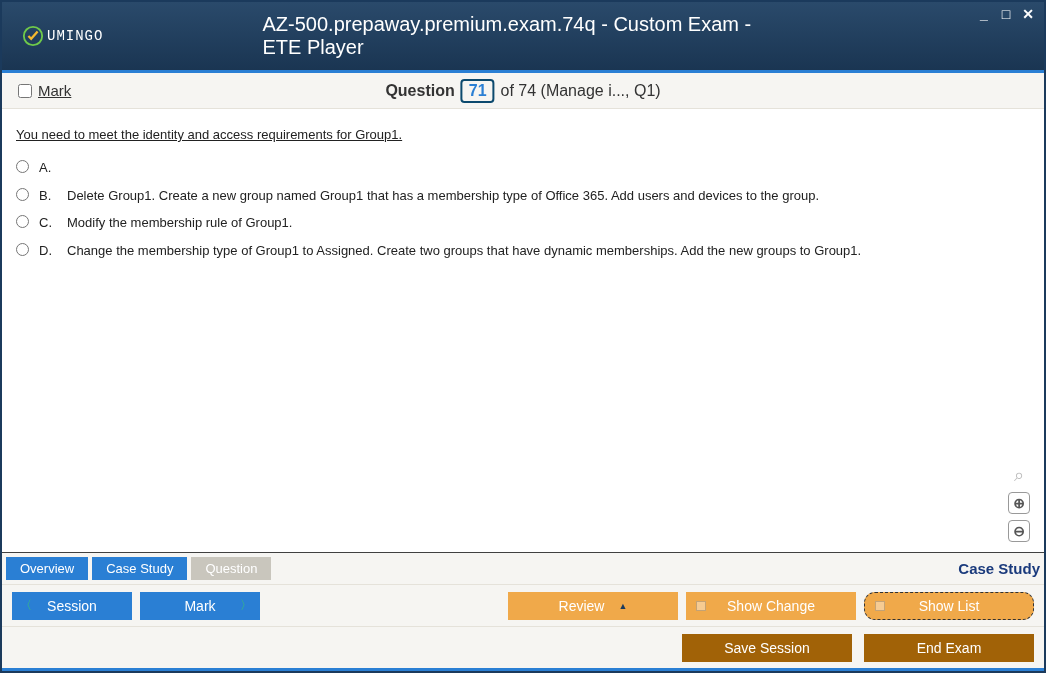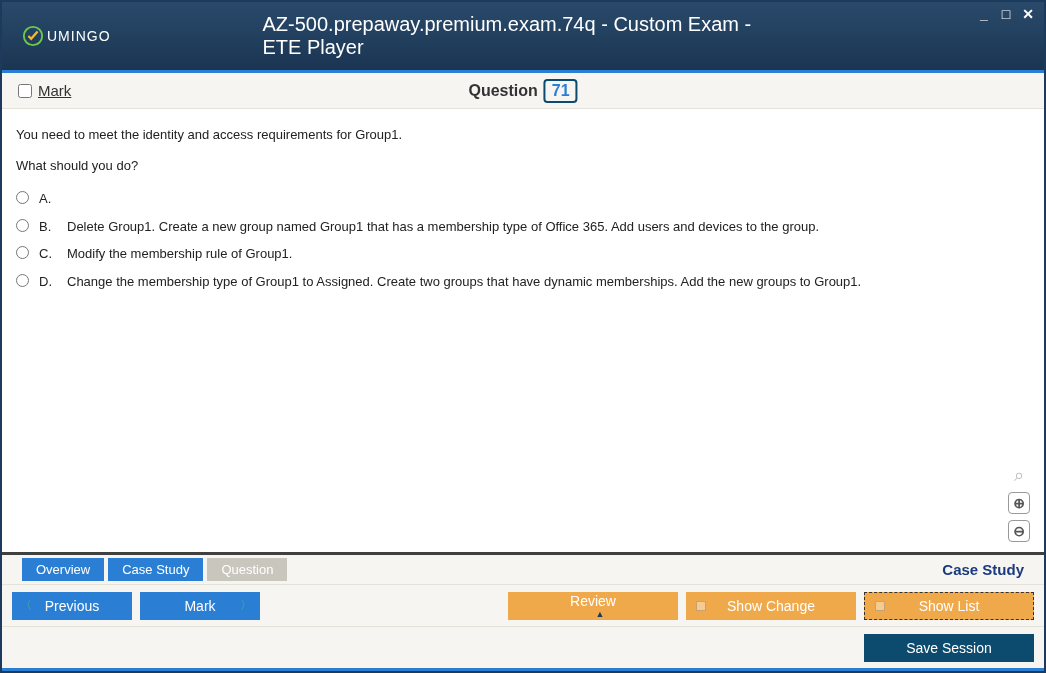--- a/index.html
+++ b/index.html
@@ -1,51 +1,51 @@
 <!DOCTYPE html>
 <html><head>
 <meta charset="utf-8">
 <style>
 * { box-sizing: border-box; margin: 0; padding: 0; }
 body { font-family: Arial, sans-serif; font-size: 13px; background: #fff; }
 .window { width: 1046px; height: 673px; border: 2px solid #1b3a5c; display: flex; flex-direction: column; background: #fff; position: relative; }
 .titlebar { background: linear-gradient(to bottom, #2a4a6b 0%, #1a3552 100%); height: 68px; display: flex; align-items: center; padding: 0 20px; position: relative; }
-.logo { display: flex; align-items: center; gap: 3px; color: #fff; font-size: 14px; letter-spacing: 1px; }
+.logo { display: flex; align-items: center; gap: 3px; color: #fff; font-size: 14px; letter-spacing: 1px; font-family: Liberation Mono, monospace; }
 .logo svg { width: 22px; height: 22px; }
 .title { position: absolute; left: 50%; transform: translateX(-50%); color: #fff; font-size: 20px; font-weight: 500; }
 .winctrls { position: absolute; top: 4px; right: 8px; display: flex; gap: 6px; color: #fff; font-size: 14px; font-weight: bold; }
 .winctrls span { cursor: pointer; width: 16px; text-align: center; }
 .blueline { height: 3px; background: #2a7fd4; }
 .questionbar { background: #f6f5f2; border-bottom: 1px solid #e5e2da; height: 36px; display: flex; align-items: center; padding: 16px 16px; position: relative; }
 .mark-wrap { display: flex; align-items: center; gap: 6px; color: #333; font-size: 15px; }
 .mark-wrap input { width: 14px; height: 14px; }
 .mark-wrap label { text-decoration: underline; }
 .qinfo { position: absolute; left: 50%; transform: translateX(-50%); font-size: 16px; color: #333; display: flex; align-items: center; gap: 6px; }
 .qinfo b { font-weight: bold; }
 .qnum { border: 2px solid #0c4a6e; border-radius: 4px; padding: 1px 6px; color: #2a7fd4; font-weight: bold; }
 .content { flex: 1; padding: 18px 14px; color: #222; font-size: 13px; overflow: auto; position: relative; }
-.content p { margin-bottom: 16px; }
+.content p { margin-bottom: 16px; text-decoration: underline; }
 .options { margin-top: 10px; }
 .option { display: flex; align-items: flex-start; gap: 10px; margin-bottom: 8px; line-height: 1.5; }
 .option input { margin-top: 2px; }
 .option .letter { min-width: 18px; }
 .zoomctrls { position: absolute; right: 14px; bottom: 10px; display: flex; flex-direction: column; gap: 6px; align-items: center; }
 .zoomctrls div { width: 22px; height: 22px; border: 1px solid #999; border-radius: 4px; display: flex; align-items: center; justify-content: center; background: #fff; color: #555; font-size: 14px; cursor: pointer; }
 .zoomctrls .zreset { border: none; color: #bbb; font-size: 18px; }
-.tabbar { background: #f6f5f2; border-top: 3px solid #404040; height: 32px; display: flex; align-items: center; padding: 0 20px; position: relative; }
+.tabbar { background: #f6f5f2; border-top: 1px solid #404040; height: 32px; display: flex; align-items: center; padding: 0 4px; position: relative; }
 .tabs { display: flex; gap: 4px; }
 .tab { padding: 4px 14px; font-size: 13px; color: #fff; background: #2a7fd4; cursor: pointer; }
 .tab.inactive { background: #c9c6bd; }
 .casestudy-label { margin-left: auto; color: #1a3a7c; font-weight: bold; font-size: 15px; }
 .navbar { background: #f6f5f2; border-top: 1px solid #e5e2da; height: 42px; display: flex; align-items: center; padding: 0 10px; gap: 8px; }
 .btn { height: 28px; display: flex; align-items: center; justify-content: center; padding: 0 18px; font-size: 14px; color: #fff; cursor: pointer; border: none; position: relative; min-width: 120px; }
 .btn-blue { background: #2a7fd4; }
-.btn-orange { background: #f0a94a; flex-direction: column; }
+.btn-orange { background: #f0a94a; }
 .btn-orange-dashed { background: #f0a94a; border: 1px dashed #333; }
-.btn-dark { background: #0c4a6e; }
+.btn-dark { background: #a16207; }
 .btn .chev { position: absolute; font-size: 12px; color: #3bc96b; }
 .btn .chev.left { left: 8px; }
 .btn .chev.right { right: 8px; }
 .btn .sq { position: absolute; left: 10px; width: 10px; height: 10px; background: rgba(255,255,255,0.4); border: 1px solid rgba(0,0,0,0.2); }
 .btn .tri { font-size: 9px; margin-left: 14px; color: #1a3a5c; }
 .spacer { flex: 1; }
 .sessionbar { background: #f6f5f2; border-top: 1px solid #e5e2da; height: 42px; display: flex; align-items: center; justify-content: flex-end; padding: 0 10px; gap: 12px; }
 .bottomline { height: 3px; background: #2a7fd4; }
 </style>
 </head>
@@ -71,26 +71,26 @@
   <div class="blueline"></div>
 
   <div class="questionbar">
     <div class="mark-wrap">
       <input type="checkbox" style="">
       <label>Mark</label>
     </div>
     <div class="qinfo">
       <b>Question</b>
       <span class="qnum">71</span>
+      <span>of 74 (Manage i..., Q1)</span>
     </div>
   </div>
 
   <div class="content">
     <p>You need to meet the identity and access requirements for Group1.</p>
-    <p>What should you do?</p>
     <div class="options">
       <div class="option">
         <input type="radio" name="ans" style="">
         <span class="letter">A.</span>
       </div>
       <div class="option">
         <input type="radio" name="ans" style="">
         <span class="letter">B.</span>
         <span>Delete Group1. Create a new group named Group1 that has a membership type of Office 365. Add users and devices to the group.</span>
       </div>
@@ -121,39 +121,40 @@
       <div class="tab">Overview</div>
       <div class="tab">Case Study</div>
       <div class="tab inactive">Question</div>
     </div>
     <div class="casestudy-label">Case Study</div>
   </div>
 
   <div class="navbar">
     <button class="btn btn-blue">
       <span class="chev left">〈</span>
-      <span>Previous</span>
+      <span>Session</span>
     </button>
     <button class="btn btn-blue">
       <span>Mark</span>
       <span class="chev right">〉</span>
     </button>
     <div class="spacer"></div>
     <button class="btn btn-orange" style="min-width:170px;">
       <span>Review</span>
       <span class="tri">▲</span>
     </button>
     <button class="btn btn-orange" style="min-width:170px;">
       <span class="sq"></span>
       <span>Show Change</span>
     </button>
-    <button class="btn btn-orange-dashed" style="min-width:170px;">
+    <button class="btn btn-orange-dashed" style="min-width:170px;border-radius:11px;">
       <span class="sq"></span>
       <span>Show List</span>
     </button>
   </div>
 
   <div class="sessionbar">
     <button class="btn btn-dark" style="min-width:170px;">Save Session</button>
+    <button class="btn btn-dark" style="min-width:170px;">End Exam</button>
   </div>
   <div class="bottomline"></div>
 
 </div>
 
 </body></html>

